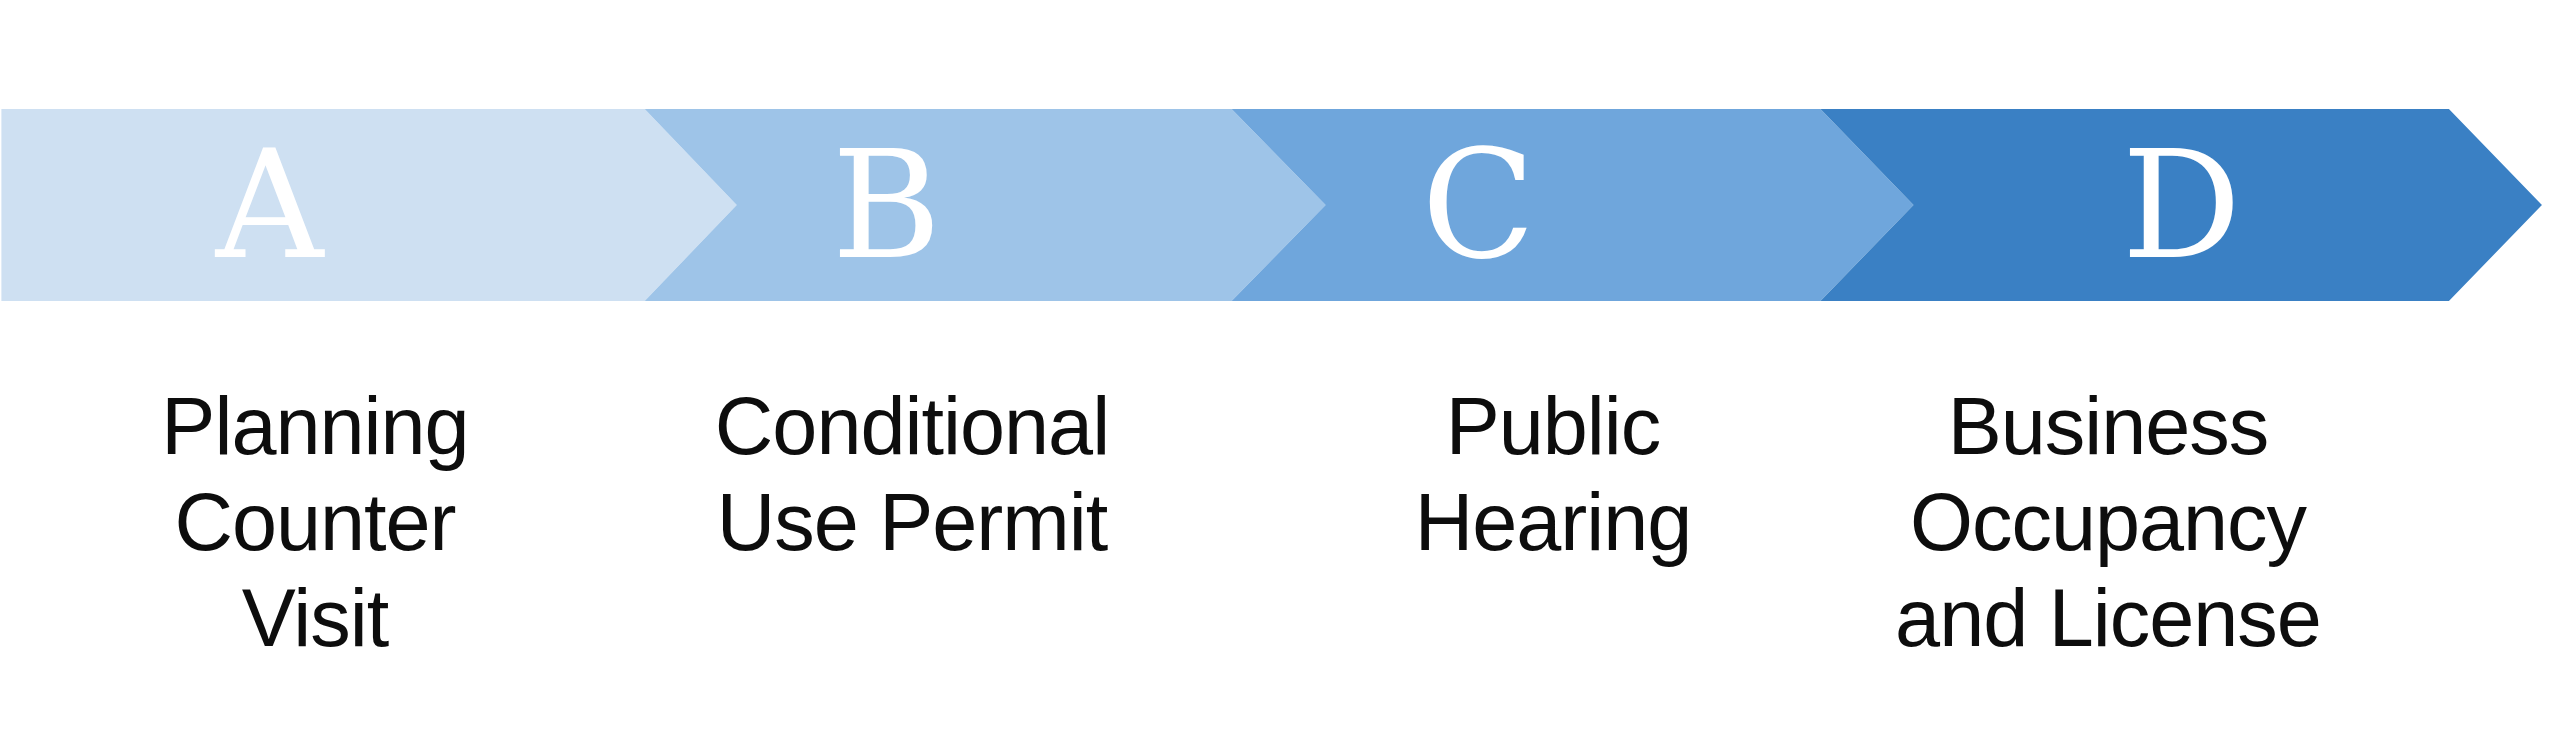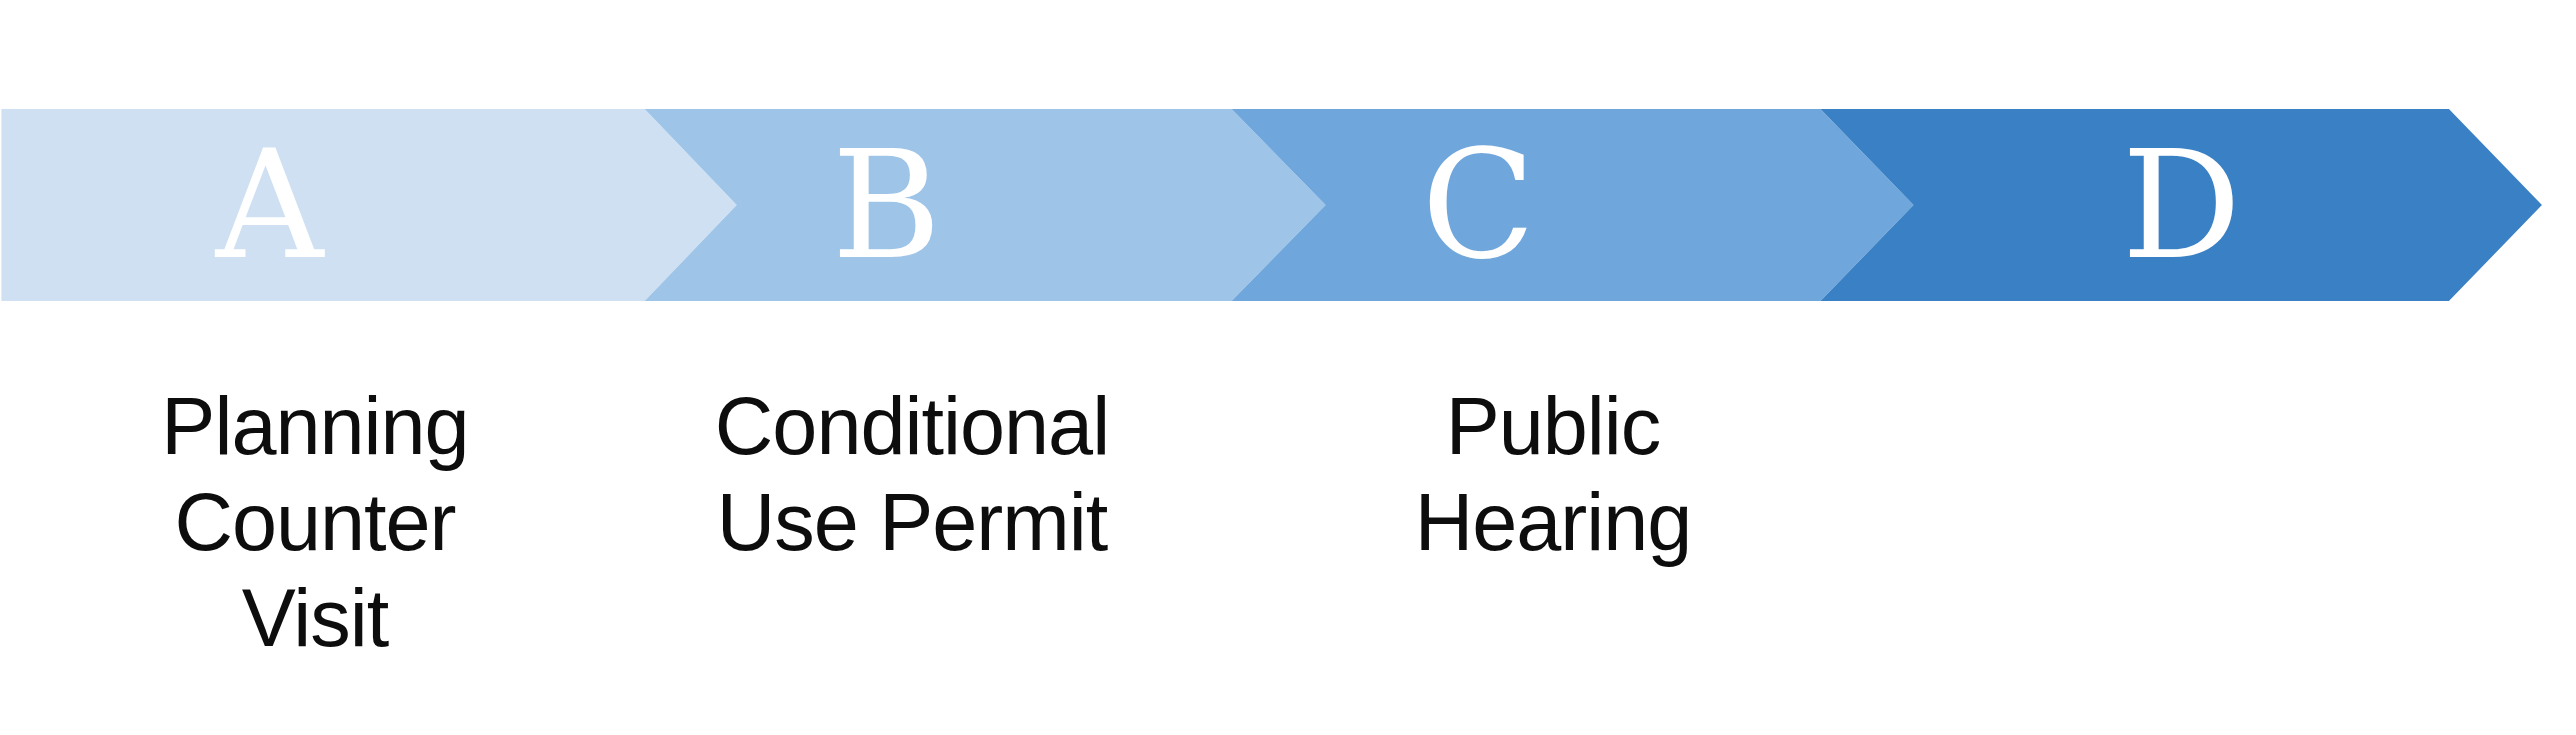--- a/index.html
+++ b/index.html
@@ -72,15 +72,18 @@
   <div class="stage-letter letter-c">C</div>
   <div class="stage-letter letter-d">D</div>
 
   <div class="stage-label label-a">Planning
 Counter
 Visit</div>
   <div class="stage-label label-c">Public
 Hearing</div>
   <div class="stage-label label-b">Conditional
 Use Permit</div>
+  <div class="stage-label label-d">Business
+Occupancy
+and License</div>
 
 </div>
 
 
 </body></html>

